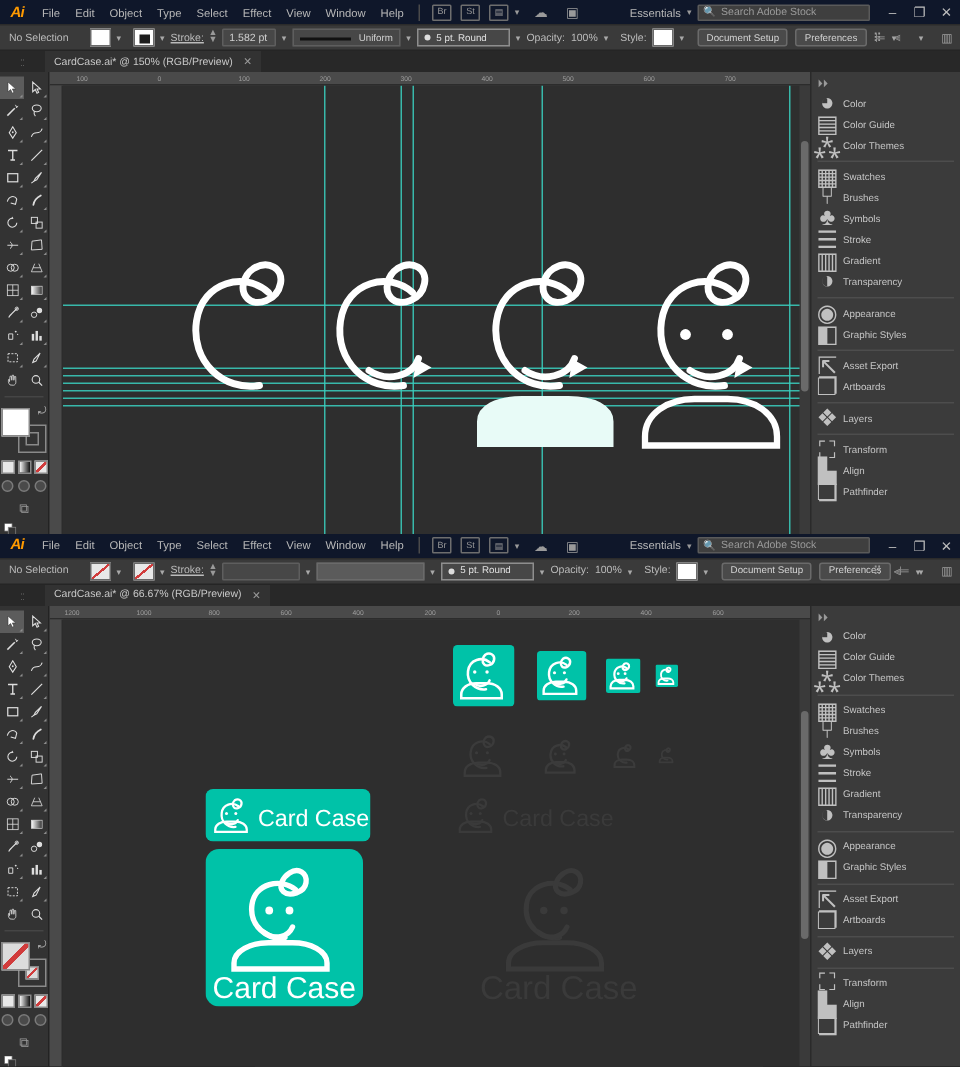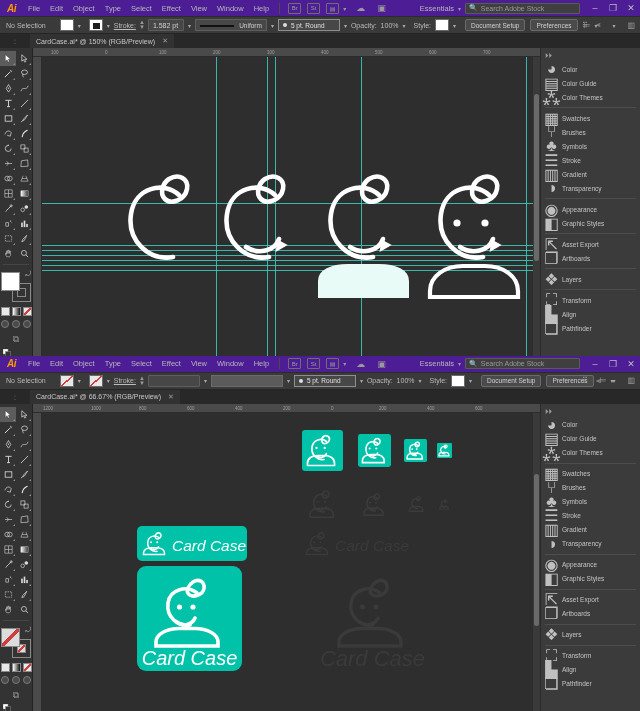--- a/index.html
+++ b/index.html
@@ -7,21 +7,21 @@
     width: 640px; height: 711px;
     background: #1c1c1c;
     font-family: "Liberation Sans", sans-serif;
     overflow: hidden;
   }
   .window { position: relative; width: 640px; height: 355.5px; overflow: hidden; background: #323232; }
   .window.w2 { height: 355.5px; }
 
   
   .menubar {
-    height: 16px; background: #4c1d95; display: flex; align-items: center;
+    height: 16px; background: #0f172a; display: flex; align-items: center;
     padding-left: 3px; position: relative;
   }
   .ai-logo {
     color: #ff9a00; font-size: 10px; font-weight: bold; font-style: italic;
     padding: 0 7px 0 4px; letter-spacing: -0.5px;
   }
   .menu-item { color: #b8b8b8; font-size: 7.5px; padding: 0 5px; white-space: nowrap; }
   .menu-sep { width: 1px; height: 11px; background: #4a4a4a; margin: 0 5px; }
   .mb-icon {
     width: 13px; height: 11px; border: 1px solid #6e6e6e; border-radius: 1px;
@@ -133,21 +133,21 @@
   .dmode { width: 8px; height: 8px; border-radius: 50%; border: 1px solid #7a7a7a; background: #4a4a4a; }
   .screenmode { margin-top: 6px; color: #9a9a9a; font-size: 9px; }
 
   .canvas-wrap { flex: 1; position: relative; background: #3a3a3a; overflow: hidden; }
   .ruler-h { height: 9px; background: #4a4a4a; border-bottom: 1px solid #2c2c2c; position: relative; }
   .ruler-v { position: absolute; left: 0; top: 9px; bottom: 0; width: 9px; background: #4a4a4a; border-right: 1px solid #2c2c2c; }
   .rtick { position: absolute; top: 2px; color: #9e9e9e; font-size: 4.5px; }
   .artboard-area { position: absolute; left: 9px; top: 9px; right: 0; bottom: 0; background: #2e2e2e; overflow: hidden; }
   .guide-v { position: absolute; top: 0; bottom: 0; width: 1px; background: #3ad0c0; opacity: .85; }
   .guide-h { position: absolute; left: 0; right: 0; height: 1px; background: #3ad0c0; opacity: .85; }
-  .icon-slot { position: absolute; font-style: italic; }
+  .icon-slot { position: absolute; }
 
   .scroll-v { position: absolute; right: 0; top: 9px; bottom: 11px; width: 7px; background: #3a3a3a; }
   .scroll-v .thumb { position: absolute; left: 1px; right: 1px; top: 12%; height: 55%; background: #6a6a6a; border-radius: 3px; }
 
   
   .dock {
     width: 100px; background: #3b3b3b; border-left: 1px solid #2a2a2a;
     display: flex; flex-direction: column; padding-top: 3px;
   }
   .dock-collapse { color: #9a9a9a; font-size: 7px; padding: 1px 3px 2px 4px; }

